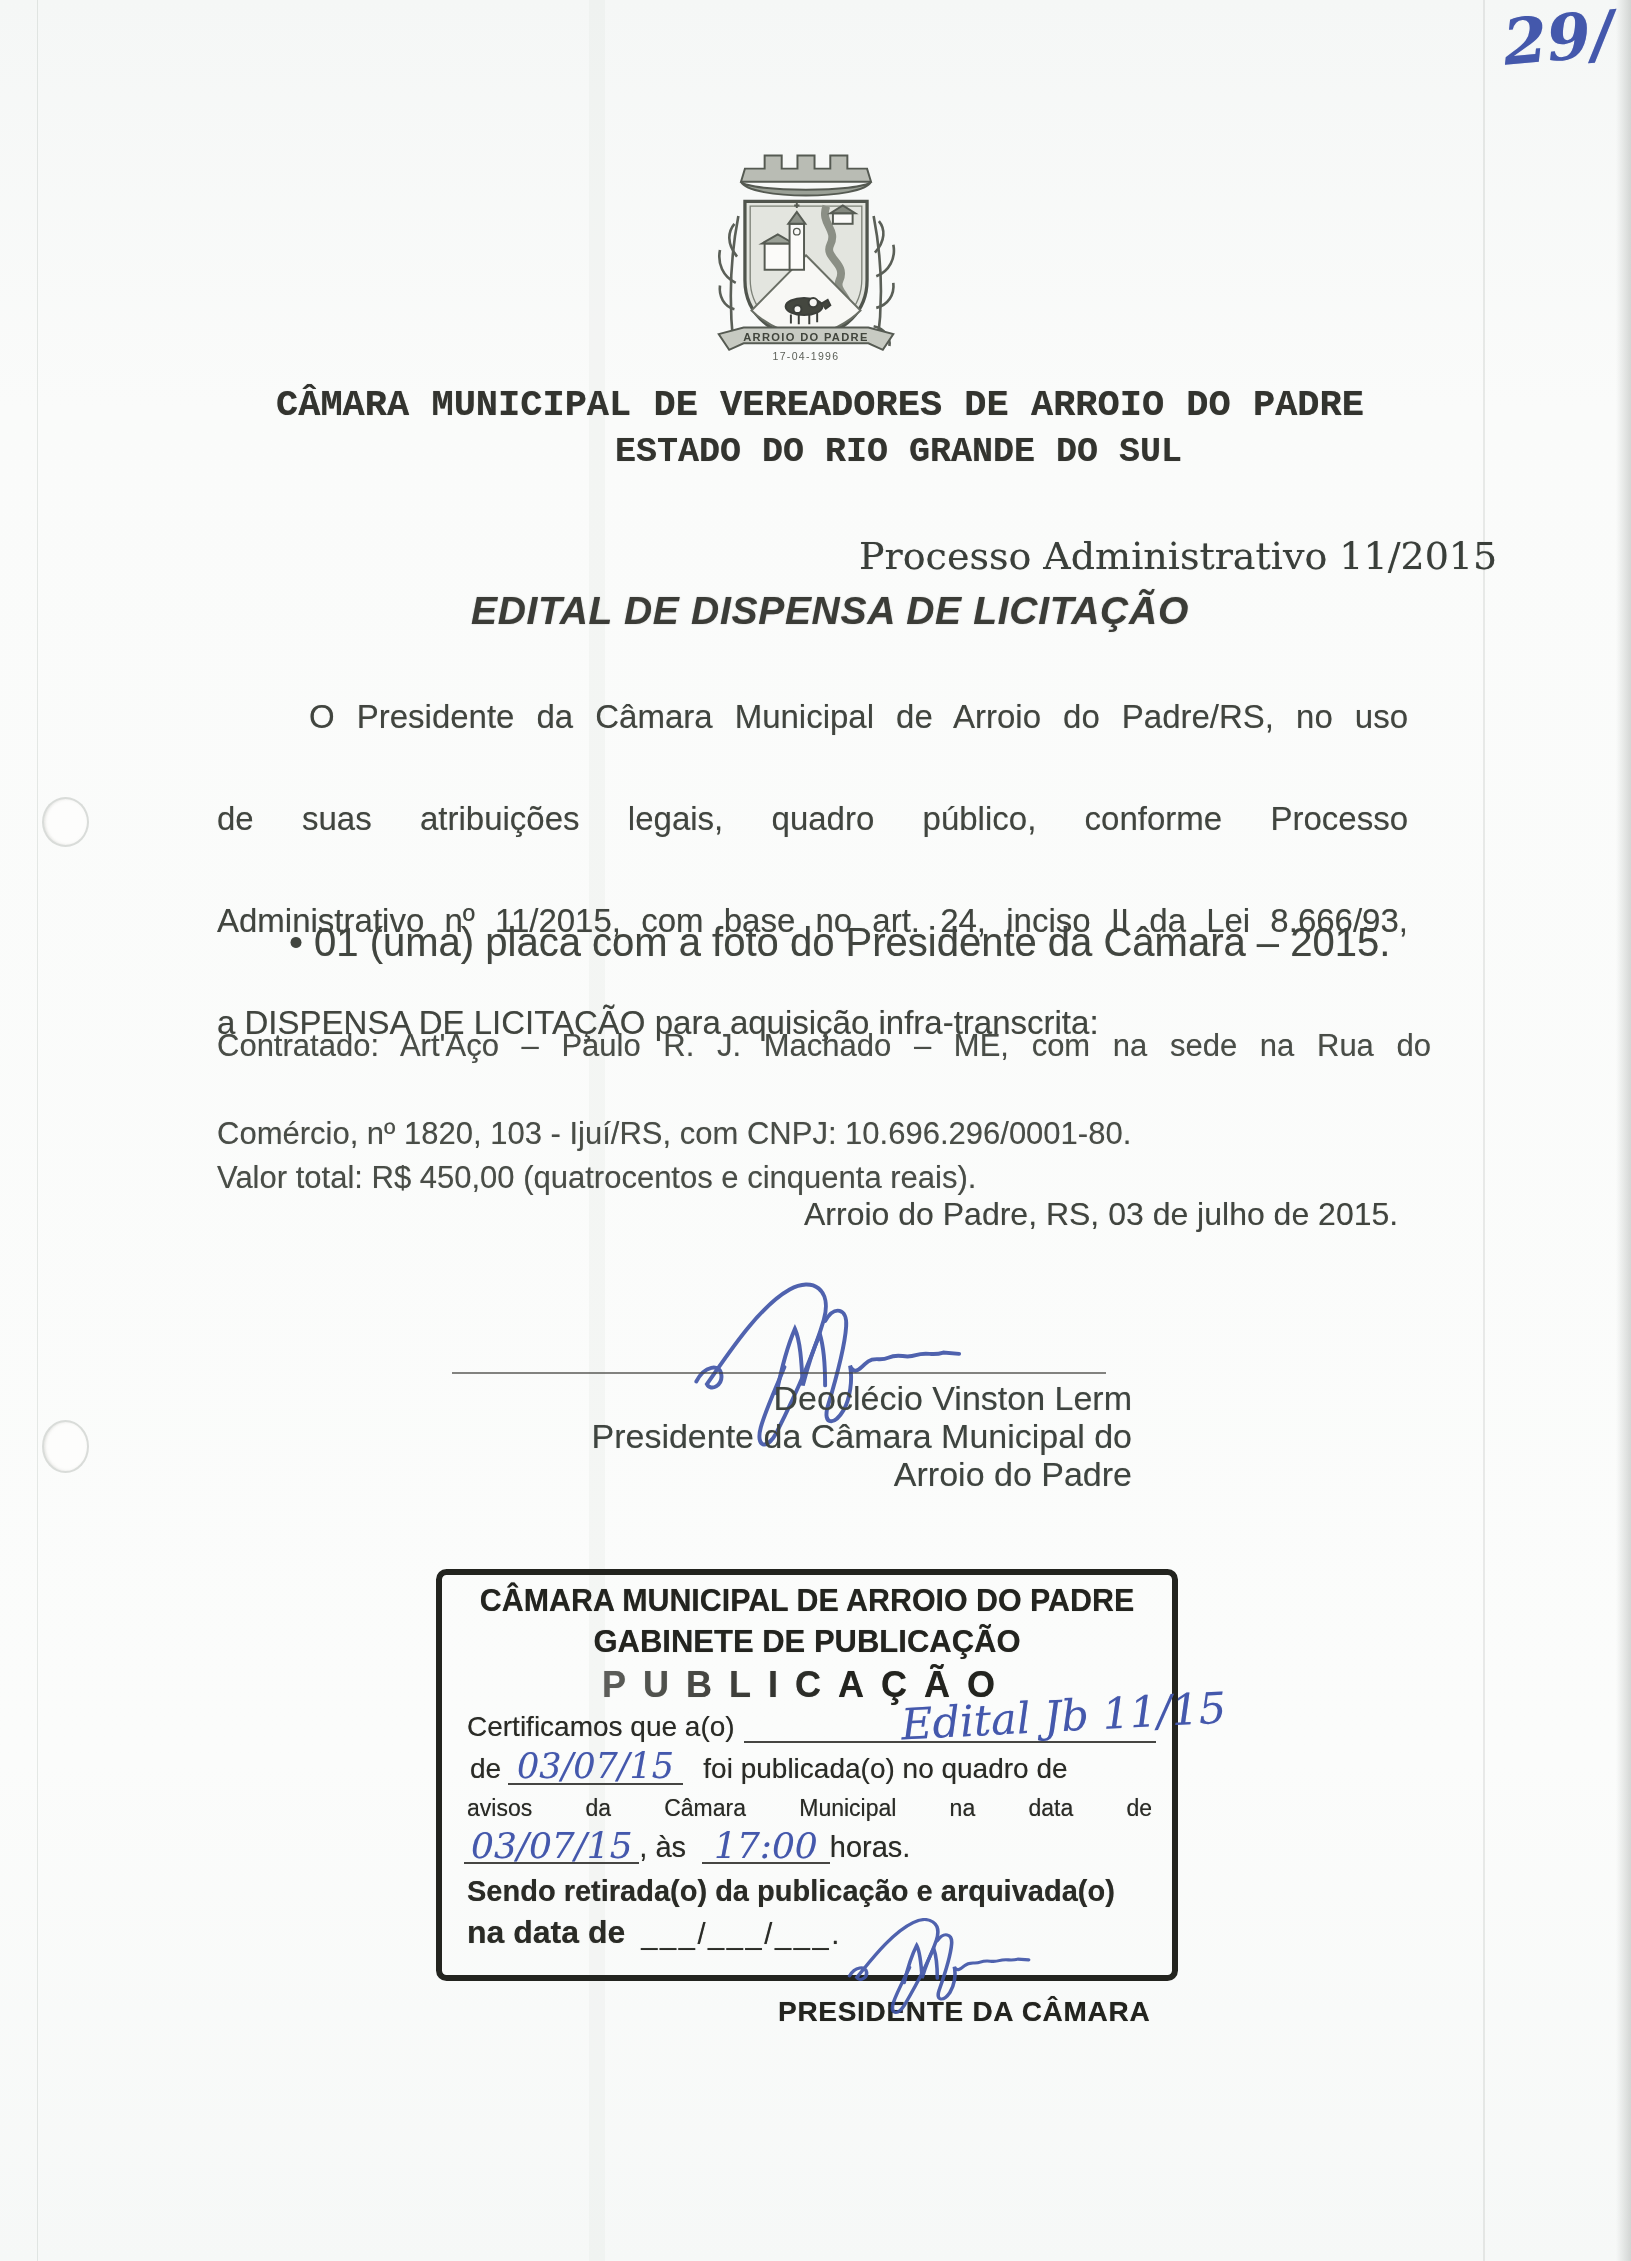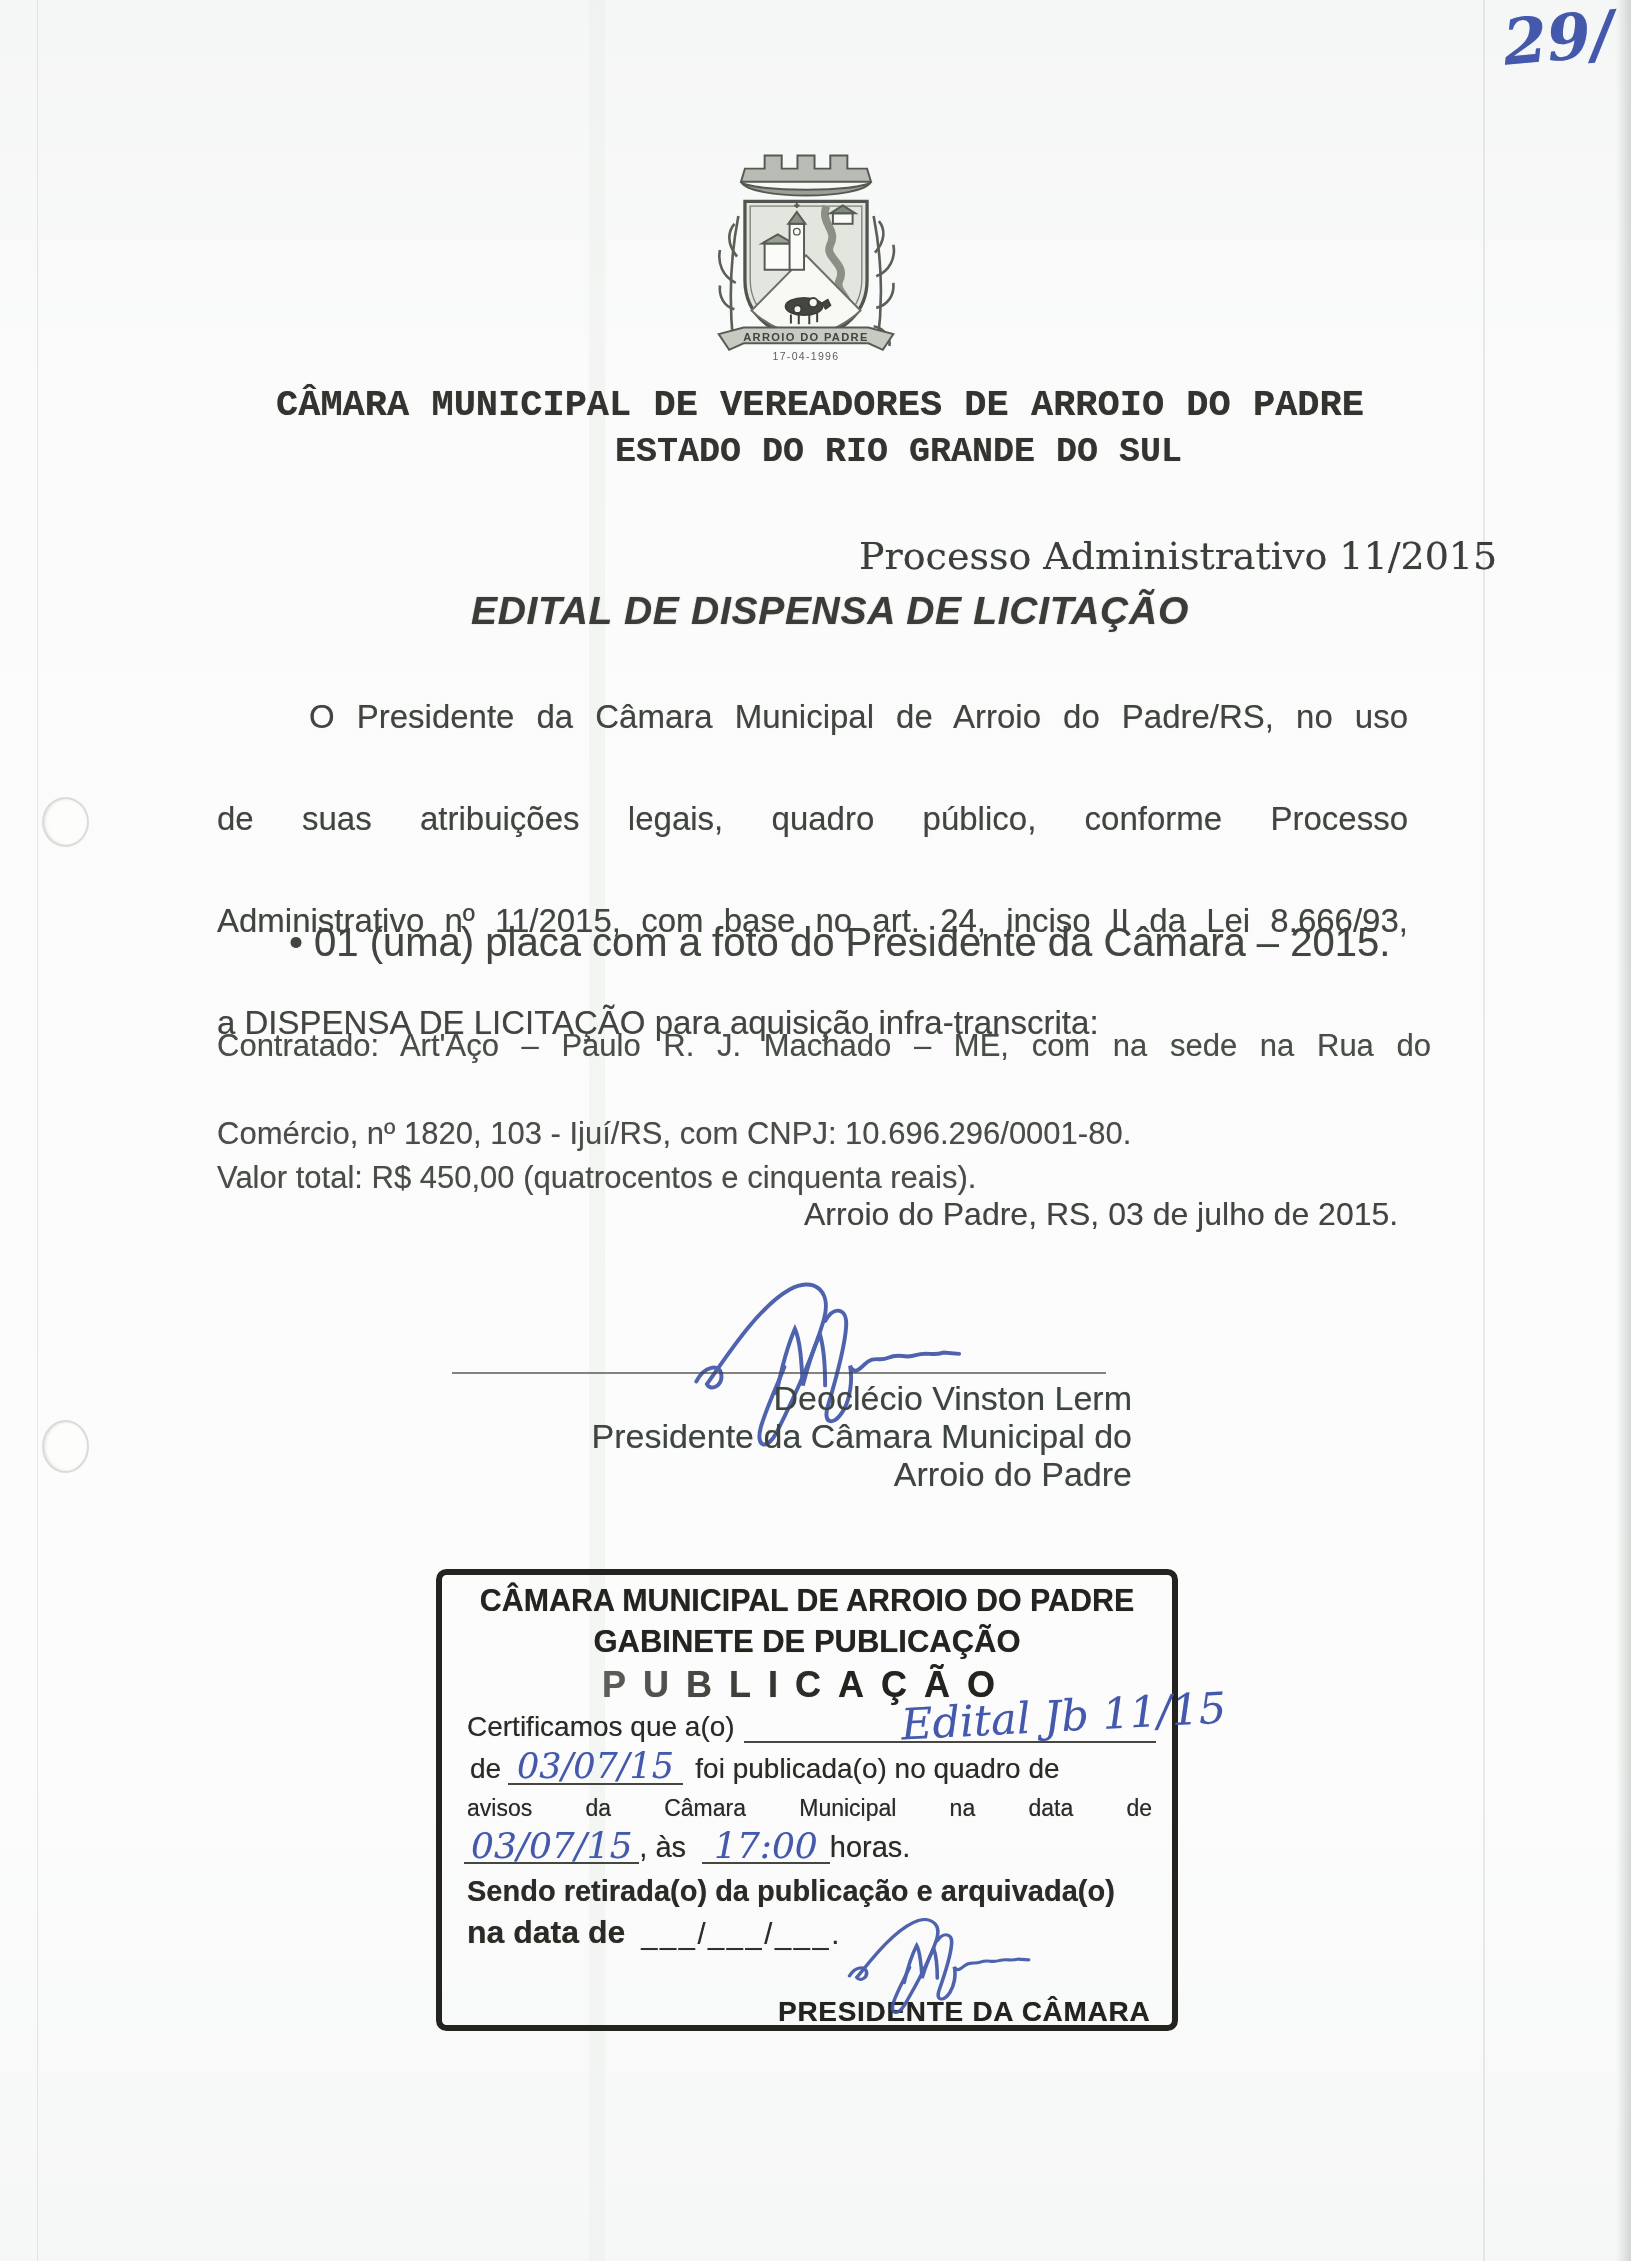--- a/index.html
+++ b/index.html
@@ -22,21 +22,21 @@
   .script{font-family:"DejaVu Serif",serif;color:#3a3f3a;
          text-shadow:0 0 0.7px rgba(58,63,58,.5);white-space:nowrap;}
   .doc-title{font-weight:bold;font-style:italic;font-size:39px;color:#3b3c37;
          letter-spacing:0.7px;text-shadow:0 0 1.3px rgba(60,60,56,.45);white-space:nowrap;}
   .doc{color:#41453f;text-shadow:0 0 0.7px rgba(65,69,63,.45);}
   .jl{text-align:justify;}
   .jl::after{content:"";display:inline-block;width:100%;height:0;}
   .hw{font-family:"DejaVu Serif",serif;font-style:italic;color:#4458ac;white-space:nowrap;
       text-shadow:0 0 0.7px rgba(68,88,172,.4);}
   
-  .stamp{position:absolute;left:436px;top:1569px;width:742px;height:462px;
+  .stamp{position:absolute;left:436px;top:1569px;width:742px;height:412px;
          border:6.6px solid #23241f;border-radius:10.5px;box-sizing:border-box;
          color:#23241f;}
   .stamp .c{position:absolute;left:0;width:100%;text-align:center;white-space:nowrap;}
   .stamp-bold{font-weight:bold;text-shadow:0 0 0.7px rgba(30,30,26,.6);}
   .stamp-body{font-size:29px;color:#2a2b26;text-shadow:0 0 0.7px rgba(35,36,31,.55);}
   .pub-fade{-webkit-mask-image:linear-gradient(90deg,rgba(0,0,0,.55),rgba(0,0,0,1) 55%);
             mask-image:linear-gradient(90deg,rgba(0,0,0,.55),rgba(0,0,0,1) 55%);}
   .row{position:absolute;display:flex;align-items:flex-end;}
   .fill-line{flex:1;border-bottom:2.6px solid rgba(38,38,34,.85);height:29px;}
   .uline{border-bottom:2.6px solid rgba(38,38,34,.85);display:inline-block;line-height:.9;}
@@ -166,21 +166,21 @@
 
   <div class="row" style="left:25px;right:16px;top:136px;">
     <span class="stamp-body" style="font-size:28px;white-space:nowrap;">Certificamos que a(o)</span>
     <div class="fill-line" style="margin-left:9.2px;"></div>
   </div>
   <div class="abs hw" style="left:459px;top:116px;font-size:43px;transform:rotate(-3deg);z-index:2;">Edital Jb 11/15</div>
 
   <div class="row" style="left:28px;top:176px;">
     <span class="stamp-body" style="font-size:28px;">de</span>
     <span class="uline" style="margin-left:6.6px;padding:0 9.2px;"><span class="hw" style="font-size:35px;">03/07/15</span></span>
-    <span class="stamp-body" style="font-size:28px;margin-left:12px;white-space:nowrap;">foi publicada(o) no quadro de</span>
+    <span class="stamp-body" style="font-size:28px;margin-left:20px;white-space:nowrap;">foi publicada(o) no quadro de</span>
   </div>
 
   <div class="abs stamp-body jl" style="left:25px;right:20px;top:220px;font-size:23px;">avisos da Câmara Municipal na data de</div>
 
   <div class="row" style="left:22.4px;top:255px;">
     <span class="uline" style="padding:0 6.6px;"><span class="hw" style="font-size:36px;">03/07/15</span></span>
     <span class="stamp-body" style="font-size:29px;">, às</span>
     <span class="uline" style="margin-left:16px;padding:0 12px;"><span class="hw" style="font-size:36px;">17:00</span></span>
     <span class="stamp-body" style="font-size:29px;">horas.</span>
   </div>

